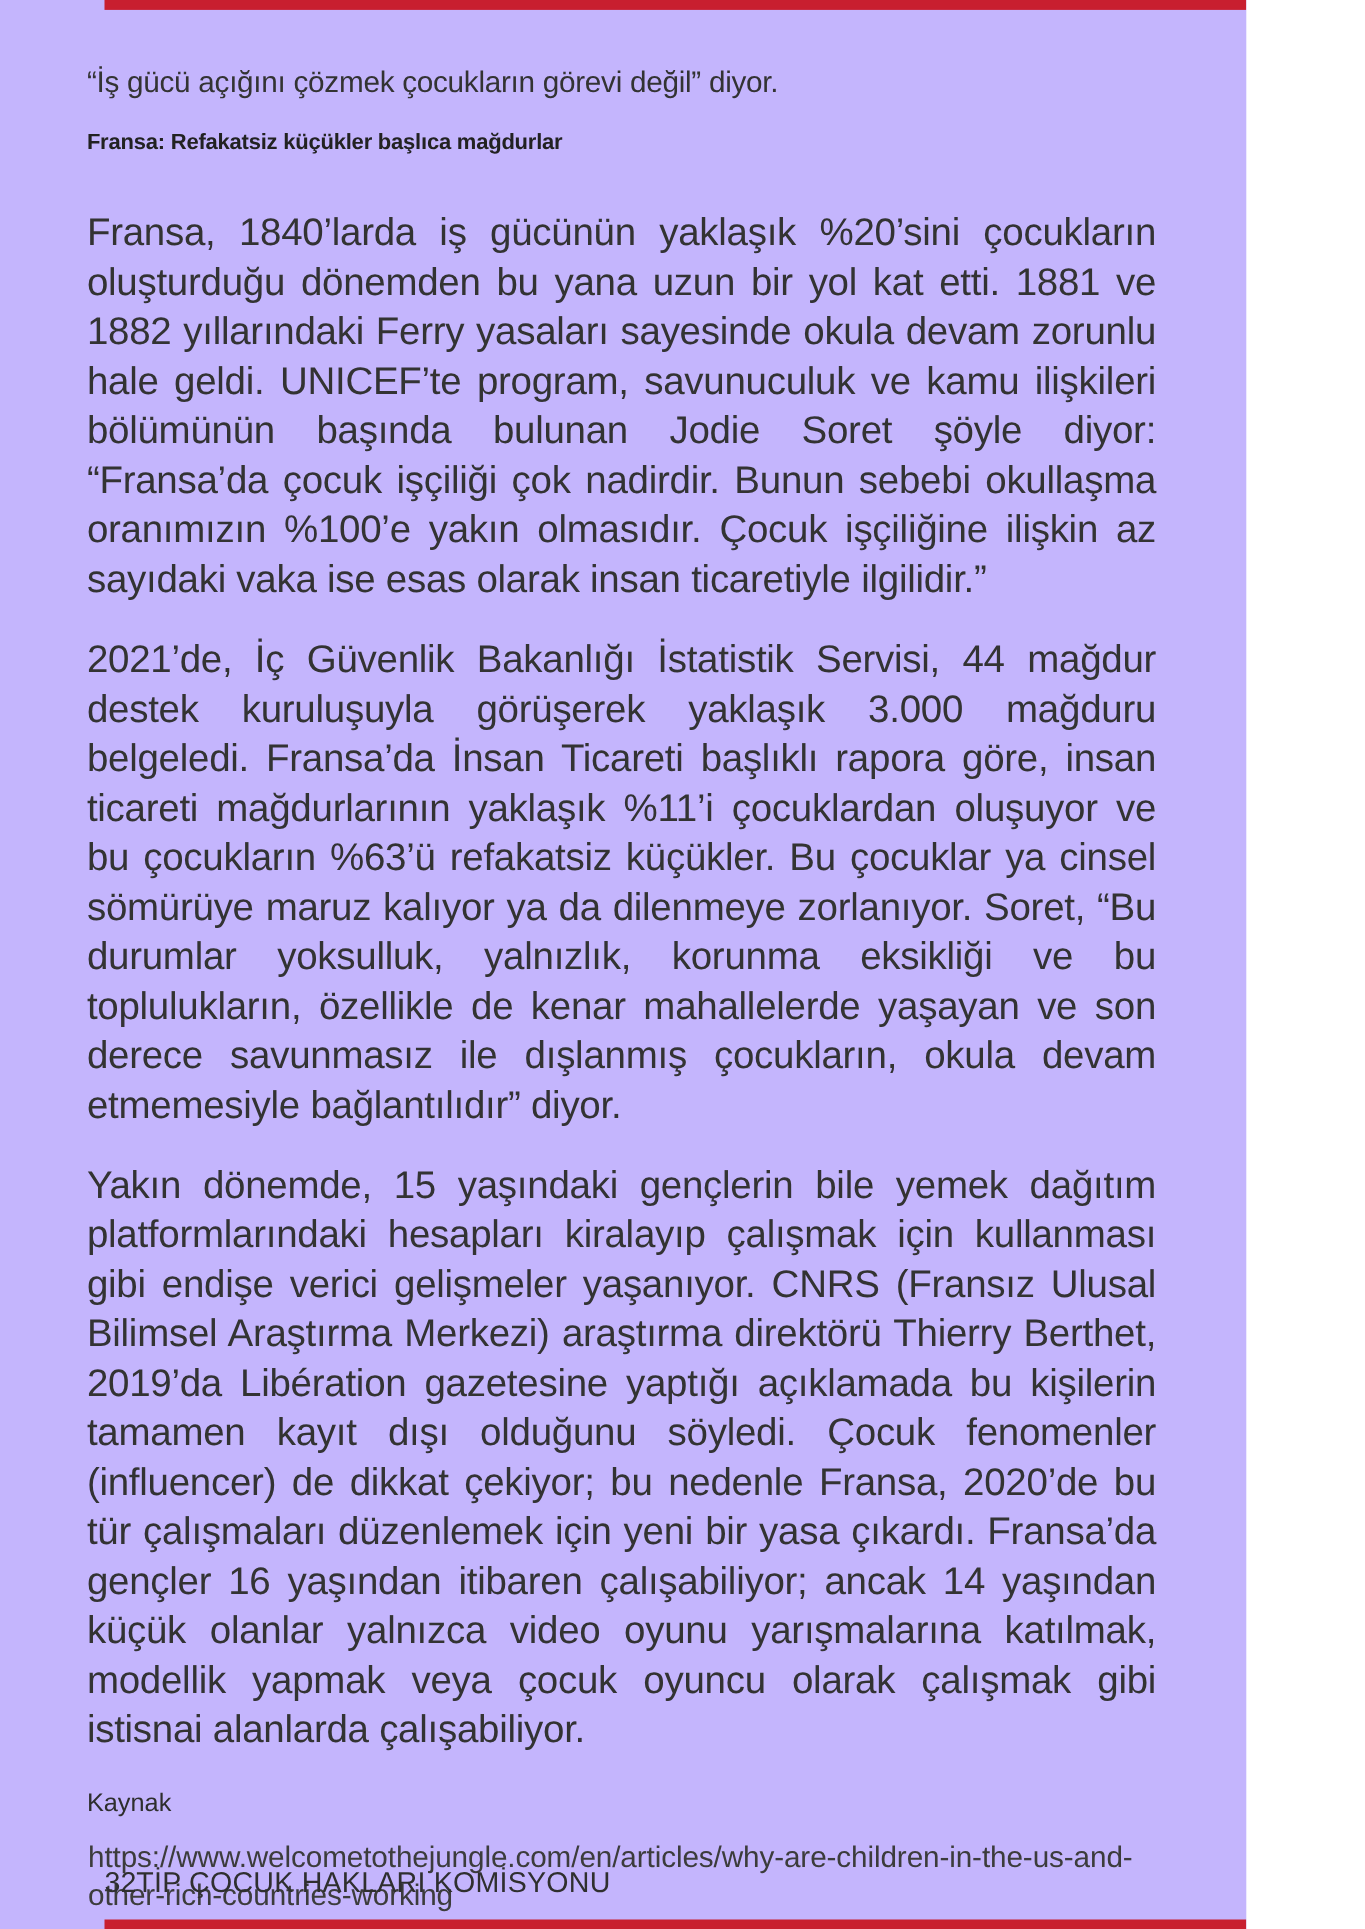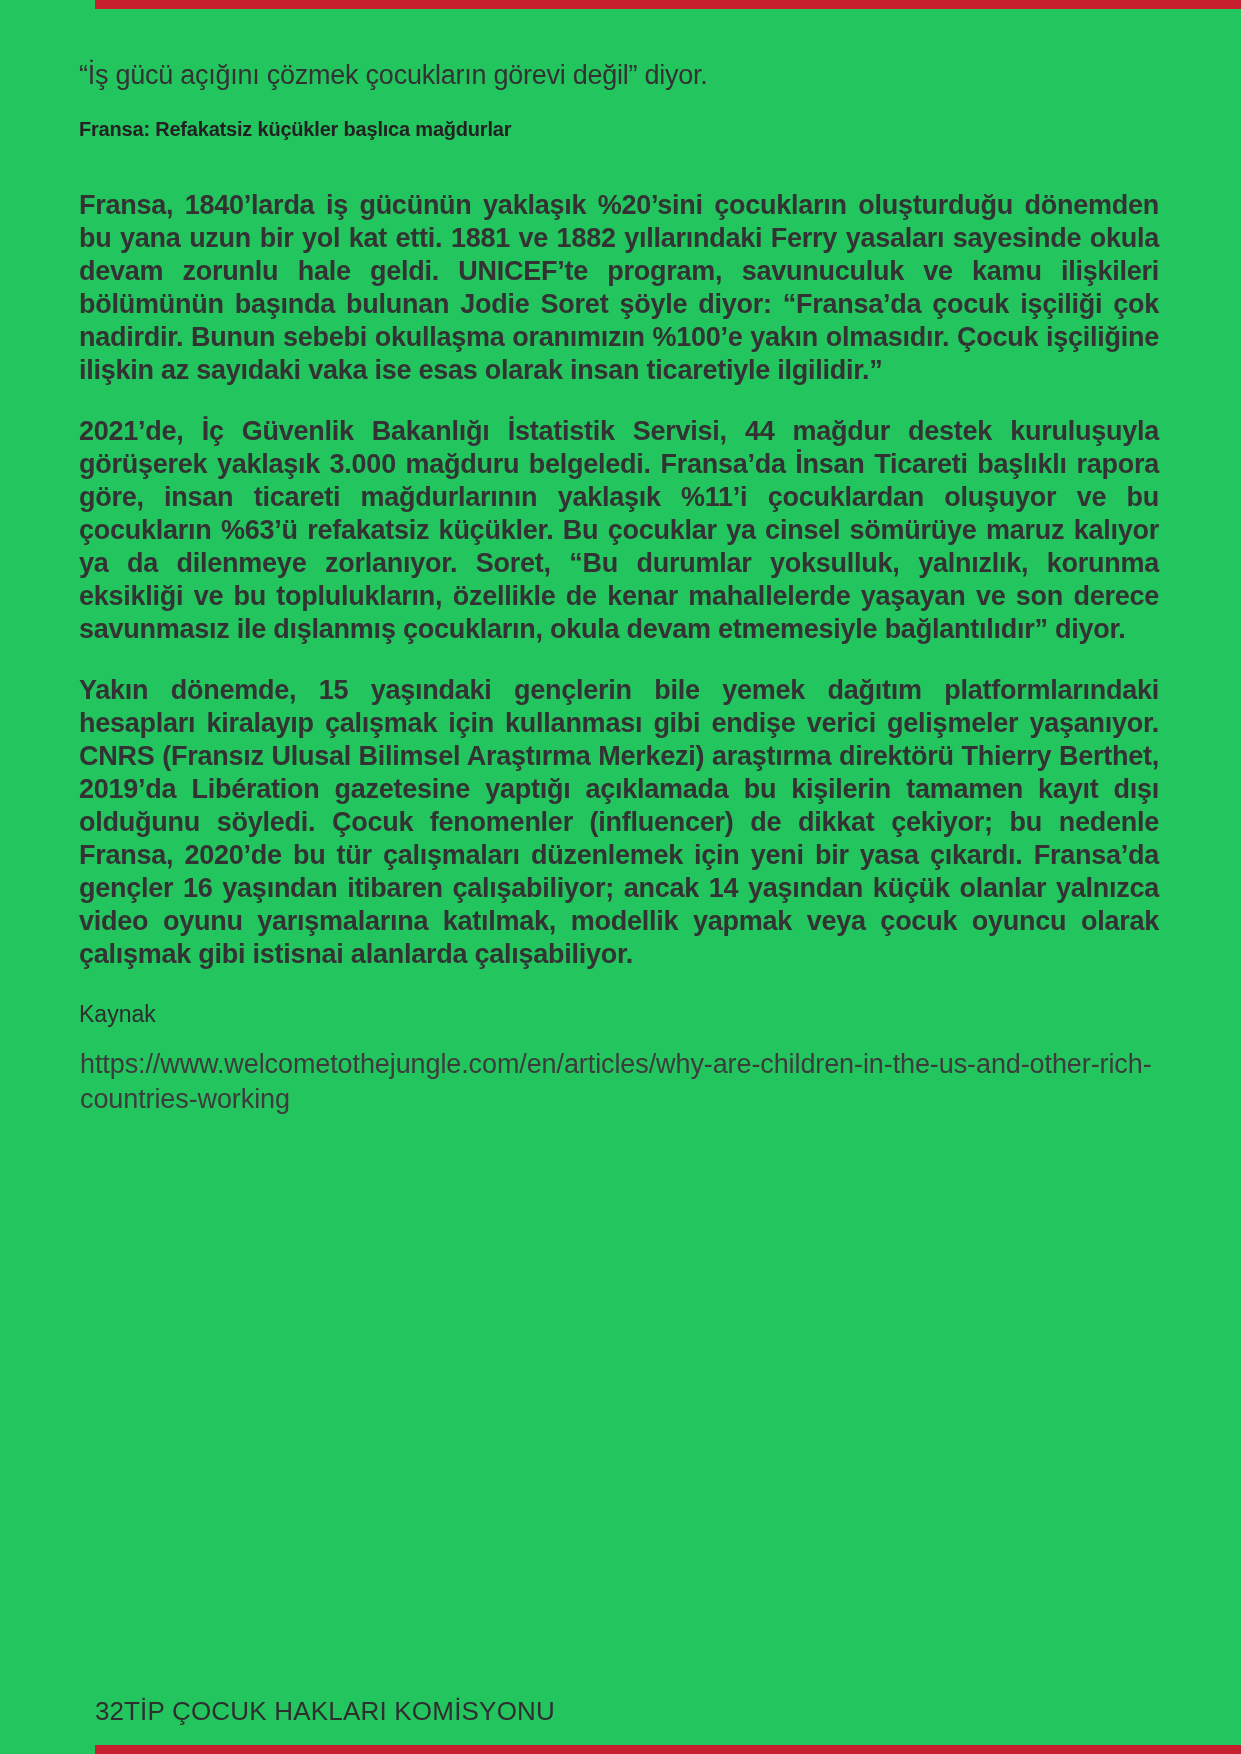--- a/index.html
+++ b/index.html
@@ -2,23 +2,23 @@
 <html lang="tr"><head>
 <meta charset="utf-8">
 <style>
   html, body {
     margin: 0;
     padding: 0;
     background: #ffffff;
   }
   .page {
     position: relative;
-    width: 1241px;
+    width: 1133px;
     height: 1754px;
-    background: #22c55e;
+    background: #c4b5fd;
     font-family: "Liberation Sans", sans-serif;
     color: #333333;
     overflow: hidden;
   }
   .accent-bar {
     position: absolute;
     left: 95px;
     right: 0;
     height: 9px;
     background: #c81f2f;
@@ -41,27 +41,26 @@
   }
   .section-heading {
     font-size: 20px;
     line-height: 35px;
     font-weight: 700;
     letter-spacing: -0.2px;
     color: #222222;
     margin: 0 0 42px 0;
   }
   .body-paragraph {
-    font-size: 27px;
-    line-height: 33px;
+    font-size: 35px;
+    line-height: 45px;
     letter-spacing: -0.25px;
     text-align: justify;
     color: #333333;
     margin: 0 0 28px 0;
-    font-weight: bold;
   }
   .source-label {
     font-size: 23px;
     line-height: 30px;
     font-weight: 400;
     color: #2e2e2e;
     margin: 6px 0 18px 0;
   }
   .source-url {
     font-size: 27px;

